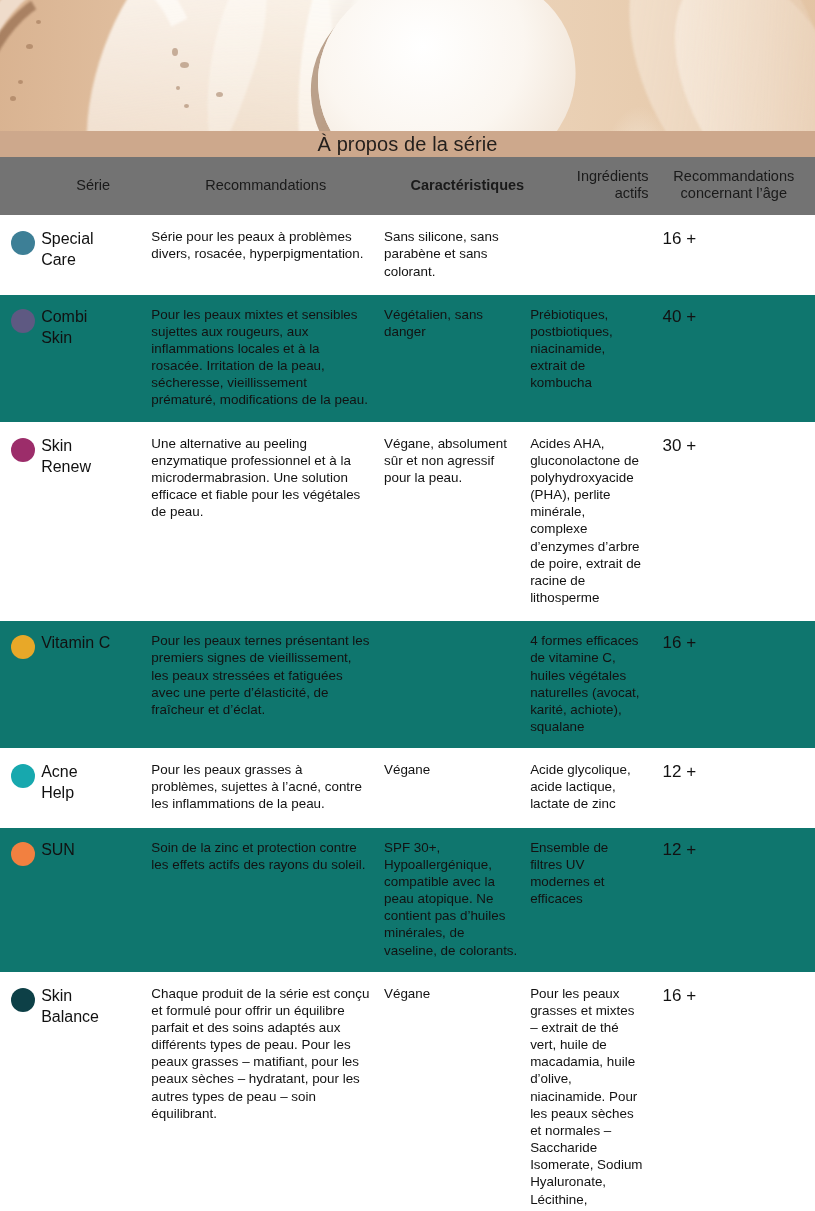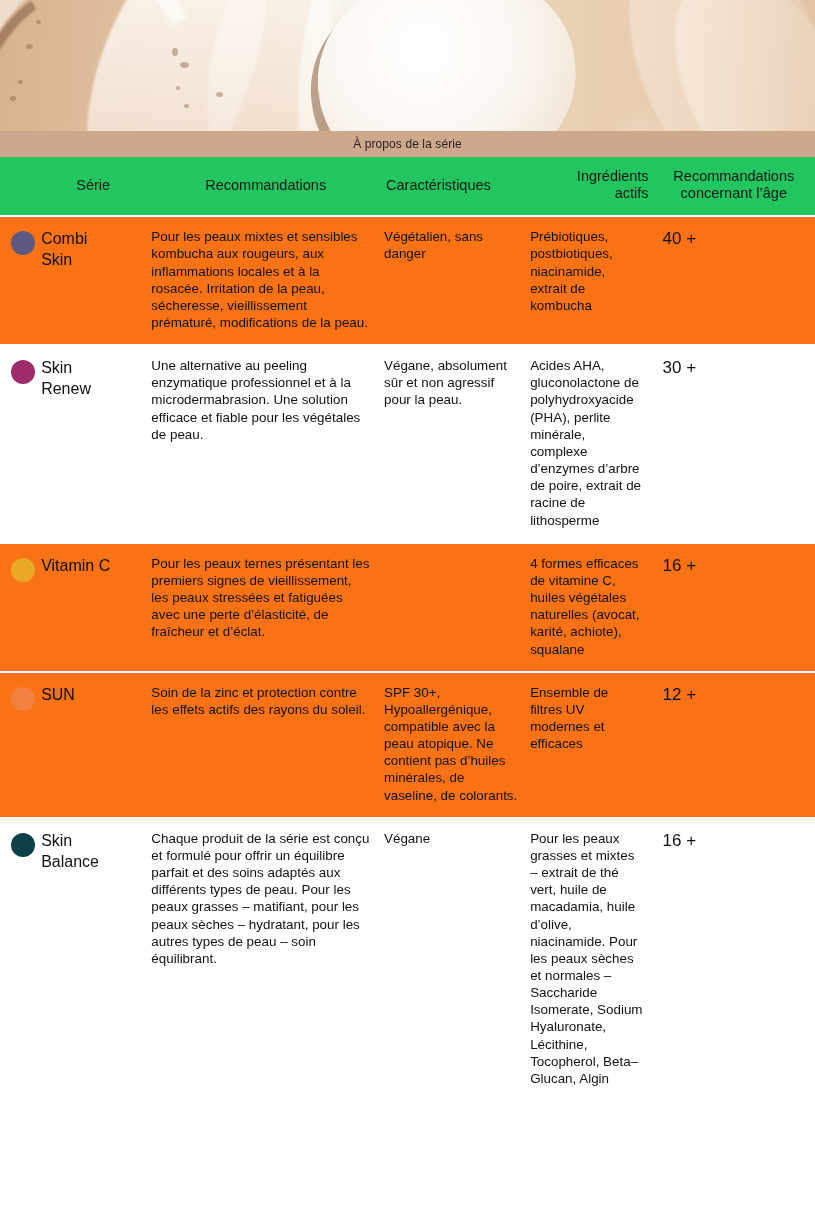--- a/index.html
+++ b/index.html
@@ -59,58 +59,58 @@
 
   
   .title-band {
     height: 26px;
     background: #cda88c;
     display: flex;
     align-items: center;
     justify-content: center;
   }
   .title-band span {
-    font-size: 12px;
+    font-size: 20px;
     color: #231f1c;
     letter-spacing: 0.1px;
   }
 
   
   table.series-table {
     width: 815px;
     border-collapse: collapse;
     table-layout: fixed;
   }
   table.series-table thead tr {
-    background: #22c55e;
+    background: #737373;
   }
   thead th {
     font-weight: 400;
     font-size: 14.5px;
     color: #1a1a1a;
     padding: 11px 4px 13px 4px;
     vertical-align: middle;
     line-height: 1.18;
     text-align: center;
   }
   .col-dot      { width: 38px; }
   .col-series   { width: 100px; }
   .col-reco     { width: 215px; }
   .col-carac    { width: 135px; }
   .col-ingr     { width: 115px; }
   .col-age      { width: 150px; }
 
   .th-series  { text-align: center; padding-left: 0; }
   .th-reco    { text-align: center; }
-  .th-carac   { text-align: left; }
+  .th-carac   { text-align: right; font-weight: bold; }
   .th-ingr    { text-align: right; }
   .th-age     { text-align: center; }
 
   tbody tr.row-odd  { background: #ffffff; }
-  tbody tr.row-even { background: #f97316; }
+  tbody tr.row-even { background: #0f766e; }
   tbody tr { border-top: 2px solid #ffffff; }
 
   tbody td {
     vertical-align: top;
     font-size: 13.4px;
     line-height: 1.28;
     color: #121212;
     padding: 11px 10px 13px 0;
   }
   td.c-dot {
@@ -192,44 +192,60 @@
     <tr>
       <th></th>
       <th class="th-series">Série</th>
       <th class="th-reco">Recommandations</th>
       <th class="th-carac">Caractéristiques</th>
       <th class="th-ingr">Ingrédients<br>actifs</th>
       <th class="th-age">Recommandations<br>concernant l’âge</th>
     </tr>
   </thead>
   <tbody id="table-body">
+      <tr class="row-odd">
+        <td class="c-dot"><span class="marker" style="background: rgb(61, 127, 150);"></span></td>
+        <td class="c-series">Special<br>Care</td>
+        <td class="c-reco">Série pour les peaux à problèmes divers, rosacée, hyperpigmentation.</td>
+        <td class="c-carac">Sans silicone, sans parabène et sans colorant.</td>
+        <td class="c-ingr"></td>
+        <td class="c-age">16 +</td>
+      </tr>
       <tr class="row-even">
         <td class="c-dot"><span class="marker" style="background: rgb(94, 89, 130);"></span></td>
         <td class="c-series">Combi<br>Skin</td>
-        <td class="c-reco">Pour les peaux mixtes et sensibles kombucha aux rougeurs, aux inflammations locales et à la rosacée. Irritation de la peau, sécheresse, vieillissement prématuré, modifications de la peau.</td>
+        <td class="c-reco">Pour les peaux mixtes et sensibles sujettes aux rougeurs, aux inflammations locales et à la rosacée. Irritation de la peau, sécheresse, vieillissement prématuré, modifications de la peau.</td>
         <td class="c-carac">Végétalien, sans danger</td>
         <td class="c-ingr">Prébiotiques, postbiotiques, niacinamide, extrait de kombucha</td>
         <td class="c-age">40 +</td>
       </tr>
       <tr class="row-odd">
         <td class="c-dot"><span class="marker" style="background: rgb(156, 45, 106);"></span></td>
         <td class="c-series">Skin<br>Renew</td>
         <td class="c-reco">Une alternative au peeling enzymatique professionnel et à la microdermabrasion. Une solution efficace et fiable pour les végétales de peau.</td>
         <td class="c-carac">Végane, absolument sûr et non agressif pour la peau.</td>
         <td class="c-ingr">Acides AHA, gluconolactone de polyhydroxyacide (PHA), perlite minérale, complexe d’enzymes d’arbre de poire, extrait de racine de lithosperme</td>
         <td class="c-age">30 +</td>
       </tr>
       <tr class="row-even">
         <td class="c-dot"><span class="marker" style="background: rgb(232, 168, 40);"></span></td>
         <td class="c-series">Vitamin C</td>
         <td class="c-reco">Pour les peaux ternes présentant les premiers signes de vieillissement, les peaux stressées et fatiguées avec une perte d’élasticité, de fraîcheur et d’éclat.</td>
         <td class="c-carac"></td>
         <td class="c-ingr">4 formes efficaces de vitamine C, huiles végétales naturelles (avocat, karité, achiote), squalane</td>
         <td class="c-age">16 +</td>
       </tr>
+      <tr class="row-odd">
+        <td class="c-dot"><span class="marker" style="background: rgb(23, 168, 174);"></span></td>
+        <td class="c-series">Acne<br>Help</td>
+        <td class="c-reco">Pour les peaux grasses à problèmes, sujettes à l’acné, contre les inflammations de la peau.</td>
+        <td class="c-carac">Végane</td>
+        <td class="c-ingr">Acide glycolique, acide lactique, lactate de zinc</td>
+        <td class="c-age">12 +</td>
+      </tr>
       <tr class="row-even">
         <td class="c-dot"><span class="marker" style="background: rgb(242, 128, 64);"></span></td>
         <td class="c-series">SUN</td>
         <td class="c-reco">Soin de la zinc et protection contre les effets actifs des rayons du soleil.</td>
         <td class="c-carac">SPF 30+, Hypoallergénique, compatible avec la peau atopique. Ne contient pas d’huiles minérales, de vaseline, de colorants.</td>
         <td class="c-ingr">Ensemble de filtres UV modernes et efficaces</td>
         <td class="c-age">12 +</td>
       </tr>
       <tr class="row-odd">
         <td class="c-dot"><span class="marker" style="background: rgb(13, 64, 71);"></span></td>

